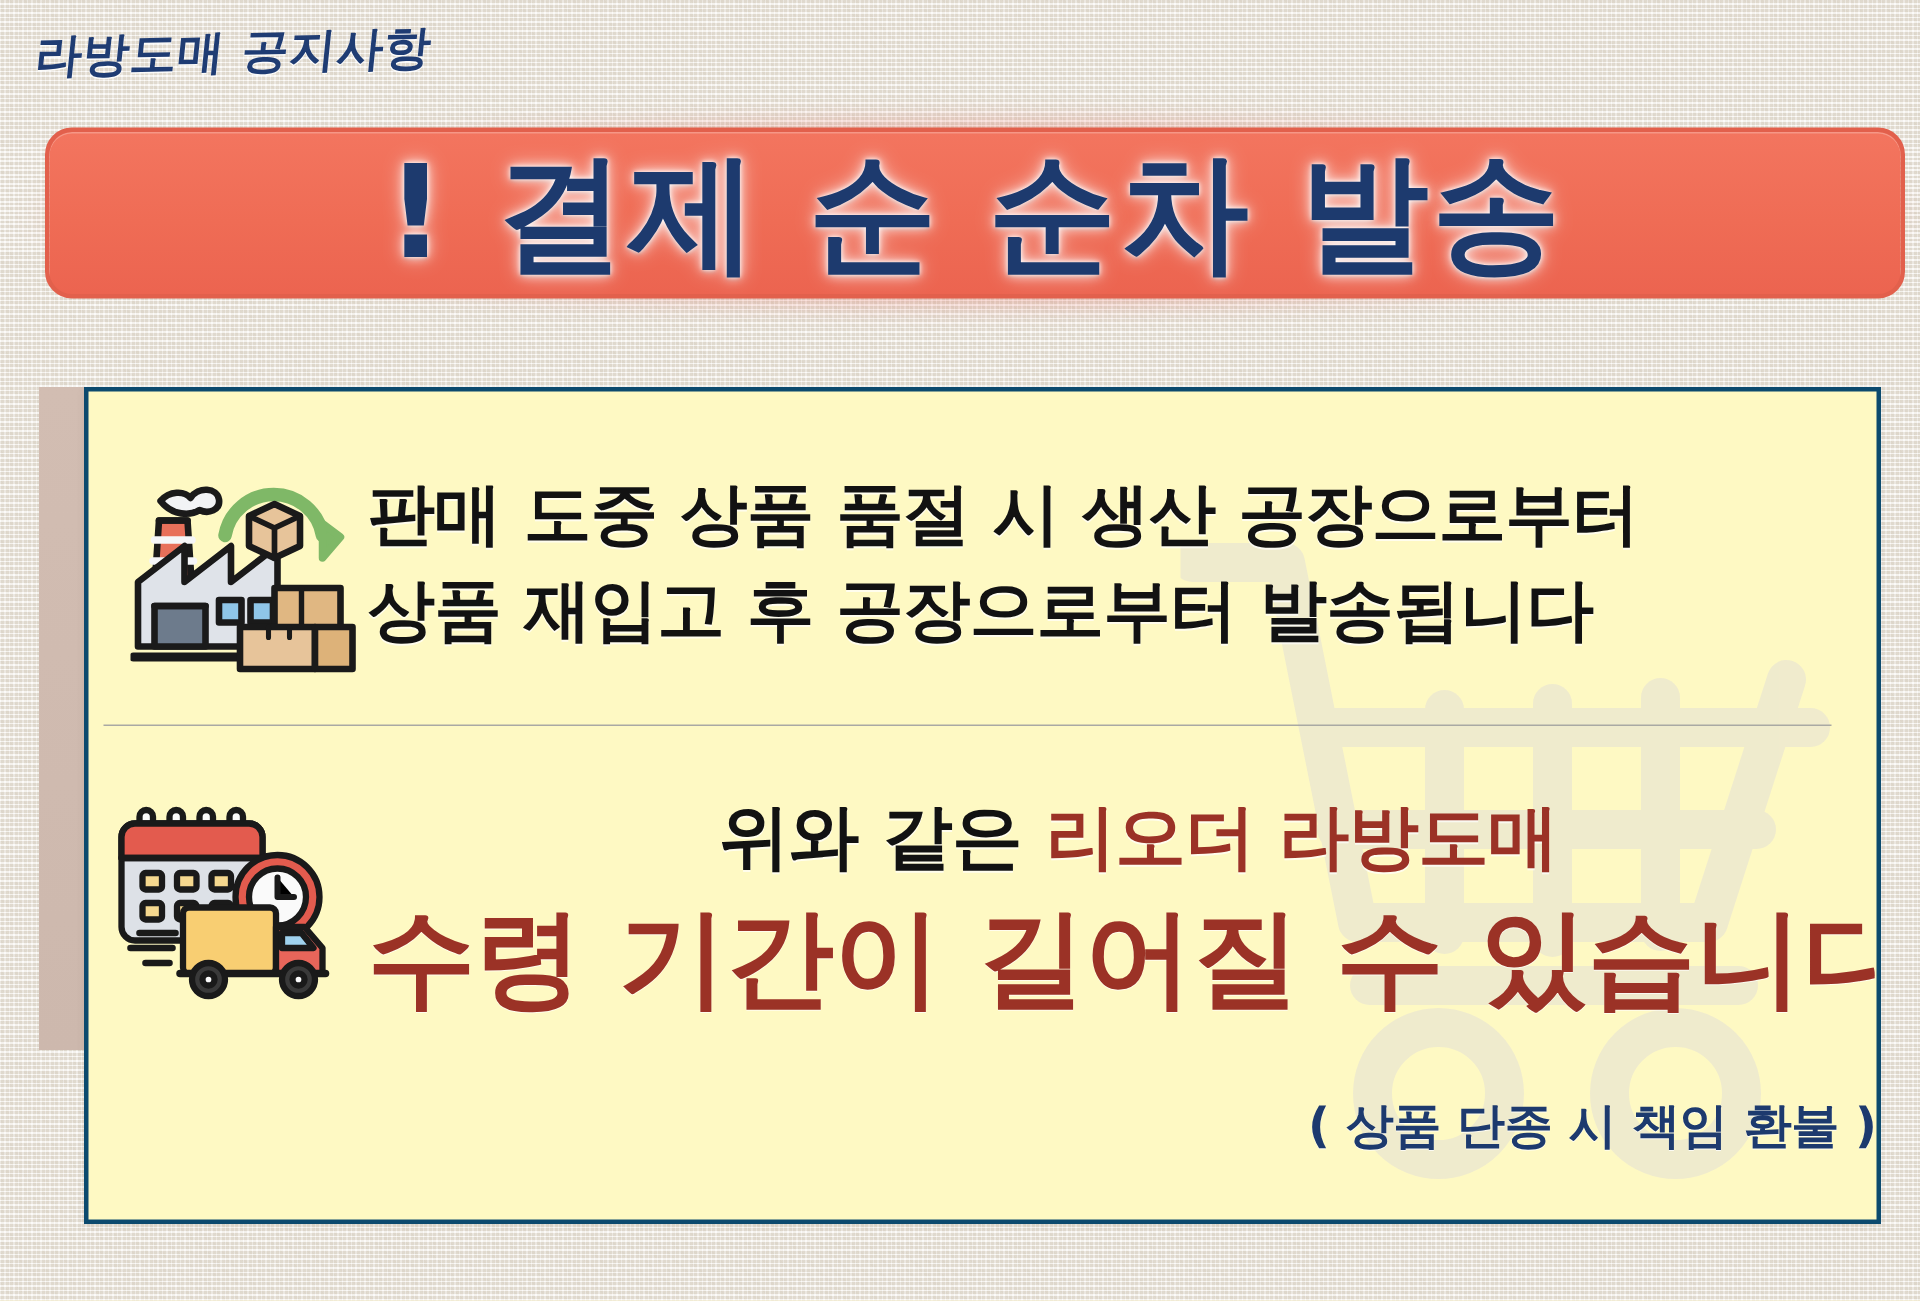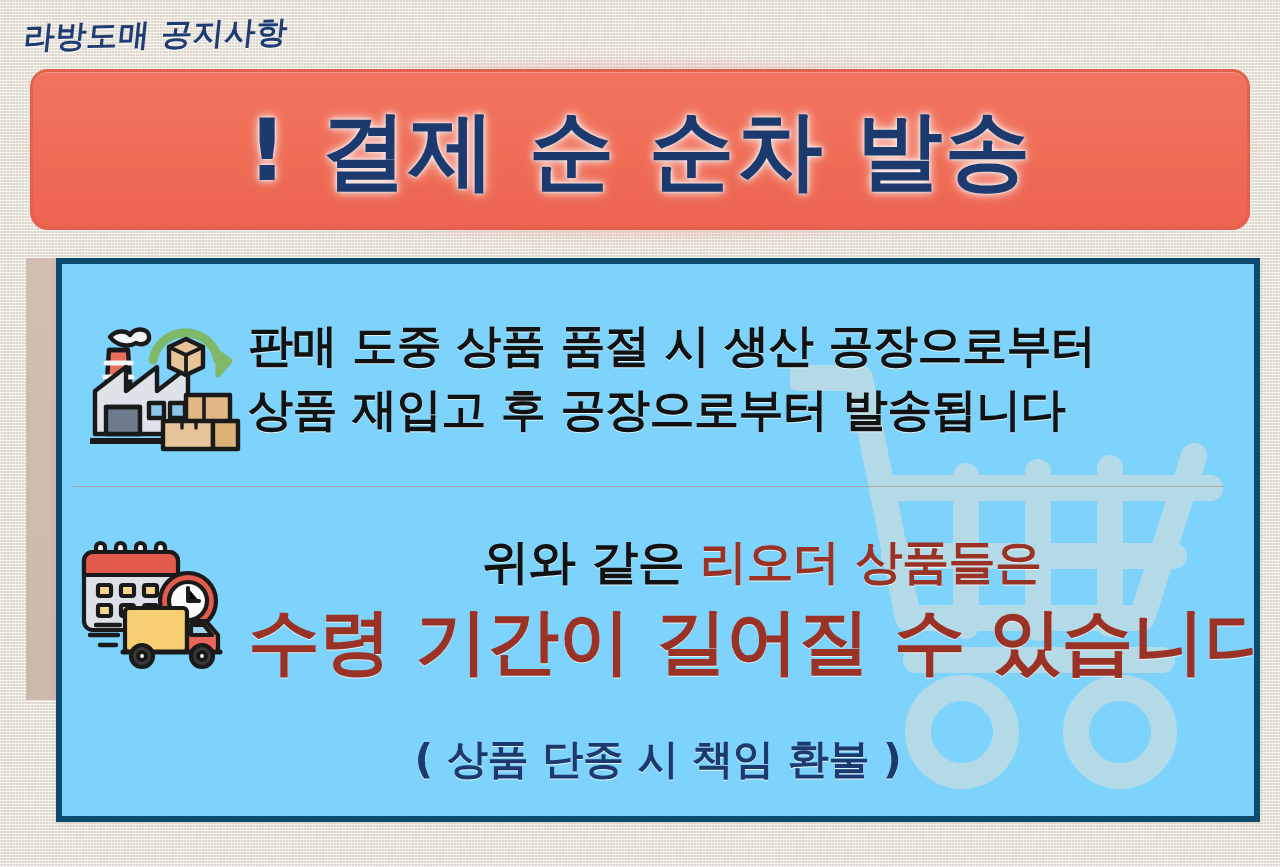--- a/index.html
+++ b/index.html
@@ -24,21 +24,21 @@
     position:absolute;left:24px;top:14px;z-index:6;
     font-family:"DejaVu Sans",sans-serif;
     font-size:31px;font-weight:700;color:#1f3c73;
     letter-spacing:.5px;
     transform:skewX(-7deg) rotate(-1.2deg);
     text-shadow:0 1px 0 rgba(255,255,255,.85);
   }
 
   
   #banner-wrap{
-    position:absolute;left:30px;top:69px;width:1220px;height:161px;z-index:5;
+    position:absolute;left:30px;top:85px;width:1220px;height:114px;z-index:5;padding-left:20px;
   }
   #banner-glow{
     position:absolute;inset:-10px;border-radius:28px;
     background:radial-gradient(ellipse at center, rgba(236,86,70,.55) 40%, rgba(236,86,70,0) 72%);
     filter:blur(7px);
   }
   #banner{
     position:absolute;inset:0;border-radius:18px;
     background:linear-gradient(180deg,#f3755f 0%,#ef6c55 55%,#ec6450 100%);
     border:3px solid #e2604c;
@@ -58,22 +58,22 @@
   }
 
   
   #accent-strip{
     position:absolute;left:26px;top:258px;width:32px;height:442px;
     background:linear-gradient(180deg,#d2bdb2 0%,#cdb8ad 100%);
     z-index:2;
   }
   #card{
     position:absolute;left:56px;top:258px;width:1192px;height:552px;
-    background:#7dd3fc;
-    border:6px solid #0c4a6e;
+    background:#fef9c3;
+    border:3px solid #0c4a6e;
     box-shadow:0 1px 5px rgba(120,110,95,.10);
     overflow:hidden;z-index:3;
   }
   #cart-watermark{
     position:absolute;right:-6px;top:96px;width:470px;height:450px;
     opacity:.55;pointer-events:none;
   }
   #card-inner{position:absolute;inset:0;z-index:2;}
 
   .row{display:flex;align-items:center;}
@@ -102,23 +102,23 @@
   }
   .k-black{color:#121212;}
   .k-red{color:#9b3226;}
   .l2b{
     font-family:"DejaVu Sans",sans-serif;
     font-size:72px;font-weight:700;line-height:1.28;white-space:nowrap;
     color:#9b3226;letter-spacing:-.5px;text-align:center;
     text-shadow:0 1px 0 rgba(255,255,255,.7);
   }
   #refund-line{
-    position:absolute;left:0;right:0;top:468px;text-align:center;
-    font-family:"DejaVu Sans",sans-serif;
-    font-size:41px;font-weight:700;color:#1d3a6e;letter-spacing:-.3px;
+    position:absolute;left:0;right:0;top:468px;text-align:right;
+    font-family:"DejaVu Sans",sans-serif;
+    font-size:32px;font-weight:700;color:#1d3a6e;letter-spacing:-.3px;
     white-space:nowrap;
     text-shadow:0 1px 0 rgba(255,255,255,.75);
   }
 </style>
 </head>
 <body>
 
 <div id="bg-texture"></div>
 
 <div id="brand-note">라방도매 공지사항</div>
@@ -231,21 +231,21 @@
             <circle cx="64" cy="117" r="4" fill="#fafafa"></circle>
             <circle cx="124" cy="117" r="11" fill="#3a3a3a"></circle>
             <circle cx="124" cy="117" r="4" fill="#fafafa"></circle>
 
             <path d="M18 86 H42 M12 96 H40 M22 106 H38" stroke-width="4.4"></path>
           </g>
         </svg>
       </div>
       <div class="text-col">
         <div class="l2a">
-          <span class="k-black">위와 같은 </span><span class="k-red">리오더 상품들은</span>
+          <span class="k-black">위와 같은 </span><span class="k-red">리오더 라방도매</span>
         </div>
         <div class="l2b">수령 기간이 길어질 수 있습니다</div>
       </div>
     </div>
 
     <div id="refund-line">( 상품 단종 시 책임 환불 )</div>
 
   </div>
 </div>
 

